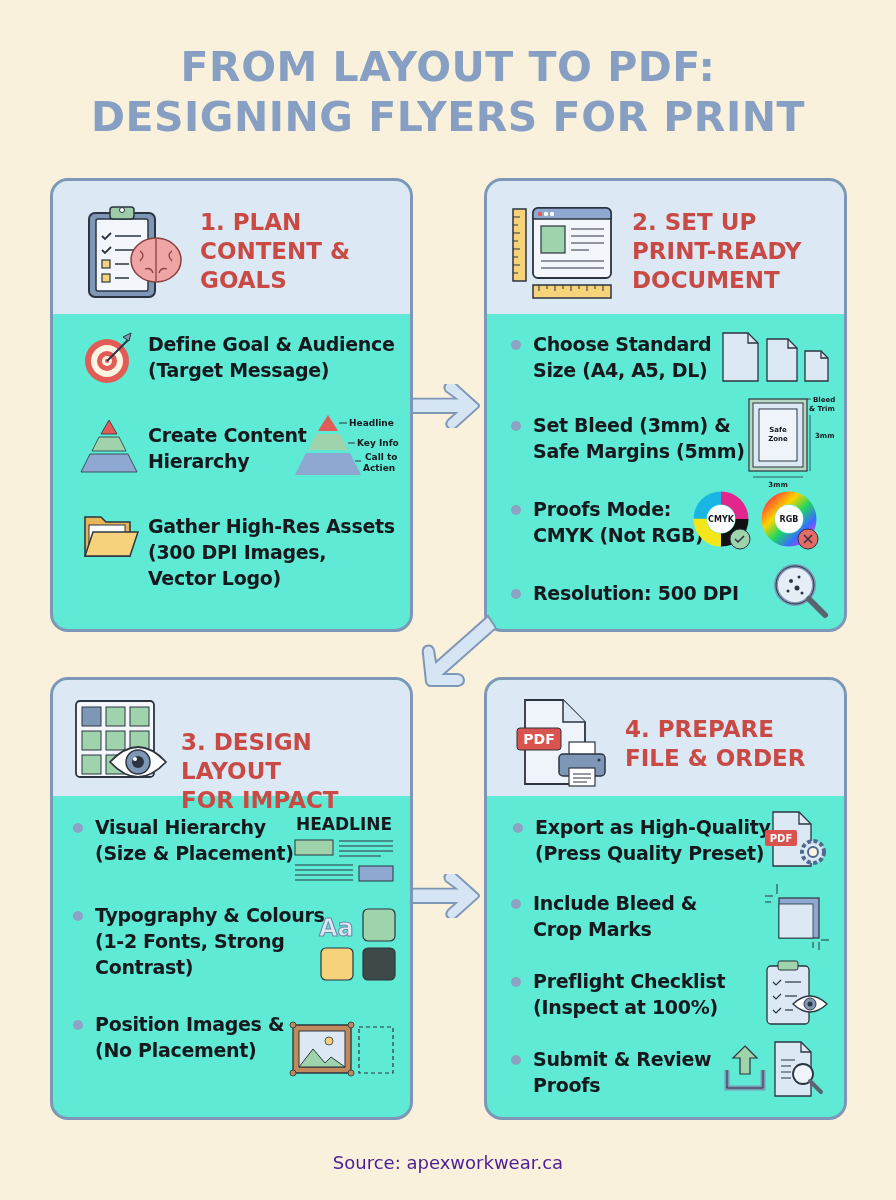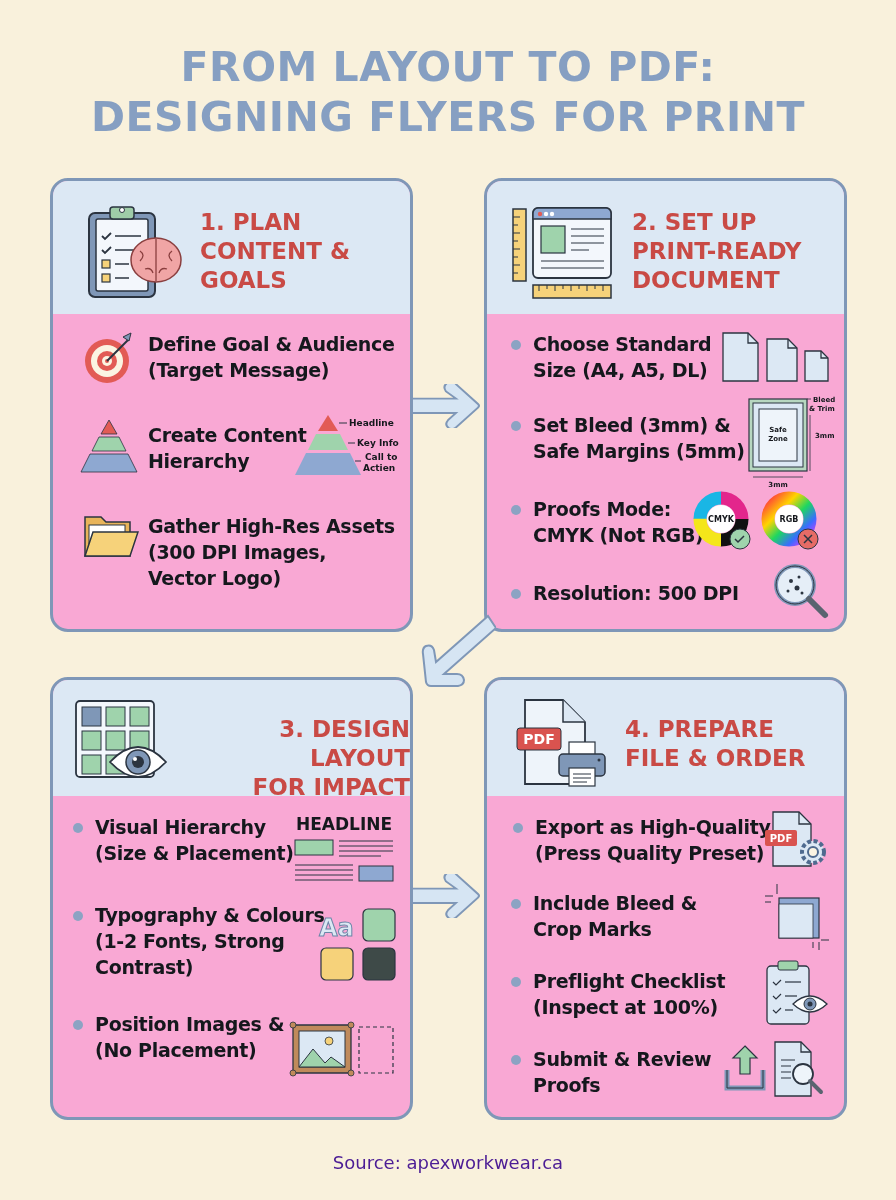--- a/index.html
+++ b/index.html
@@ -14,21 +14,21 @@
   .title {
     position: absolute; left: 0; top: 42px; width: 896px;
     text-align: center; color: #869fc2;
     font-family: "DejaVu Sans", sans-serif; font-weight: bold;
     font-size: 41px; line-height: 50px; letter-spacing: 0.5px;
   }
   .panel {
     position: absolute;
     border: 3px solid #7f97b7;
     border-radius: 18px;
-    background: #f9a8d4;
+    background: #5eead4;
     overflow: hidden;
   }
   .panel-head {
     position: absolute; left: 0; top: 0; right: 0;
     background: #dce8f4;
   }
   .panel-head .head-icon { position: absolute; }
   .panel-title {
     position: absolute;
     color: #c94a45; font-weight: bold;
@@ -285,21 +285,21 @@
       <rect x="7" y="31" width="19" height="19" fill="#9fd3ac" stroke="#2b3440" stroke-width="1"></rect>
       <rect x="31" y="31" width="19" height="19" fill="#9fd3ac" stroke="#2b3440" stroke-width="1"></rect>
       <rect x="55" y="31" width="19" height="19" fill="#9fd3ac" stroke="#2b3440" stroke-width="1"></rect>
       <rect x="7" y="55" width="19" height="19" fill="#9fd3ac" stroke="#2b3440" stroke-width="1"></rect>
       <rect x="31" y="55" width="19" height="19" fill="#9fd3ac" stroke="#2b3440" stroke-width="1"></rect>
       <path d="M35 62 q28 -30 56 0 q-28 30 -56 0 z" fill="#fff" stroke="#2b3440" stroke-width="1.8"></path>
       <circle cx="63" cy="62" r="12" fill="#7f97b7" stroke="#2b3440" stroke-width="1.5"></circle>
       <circle cx="63" cy="62" r="6" fill="#2b3440"></circle>
       <circle cx="60" cy="59" r="2" fill="#fff"></circle>
     </svg>
-    <div class="panel-title" style="left:128px;top:35px;text-align:right;">
+    <div class="panel-title" style="left:128px;top:48px;">
       <div>3. DESIGN LAYOUT</div>
       <div>FOR IMPACT</div>
     </div>
   </div>
 
   <div class="item" style="left:20px;top:134px;">
     <span class="bullet"></span>
     <div class="text">
       <div>Visual Hierarchy</div>
       <div>(Size &amp; Placement)</div>

